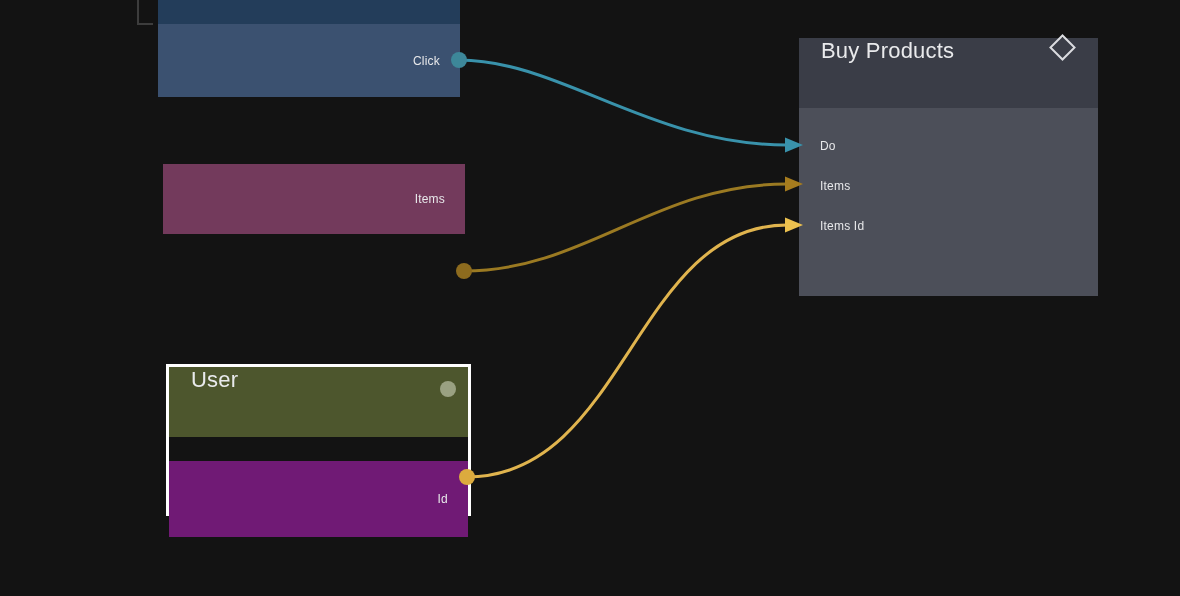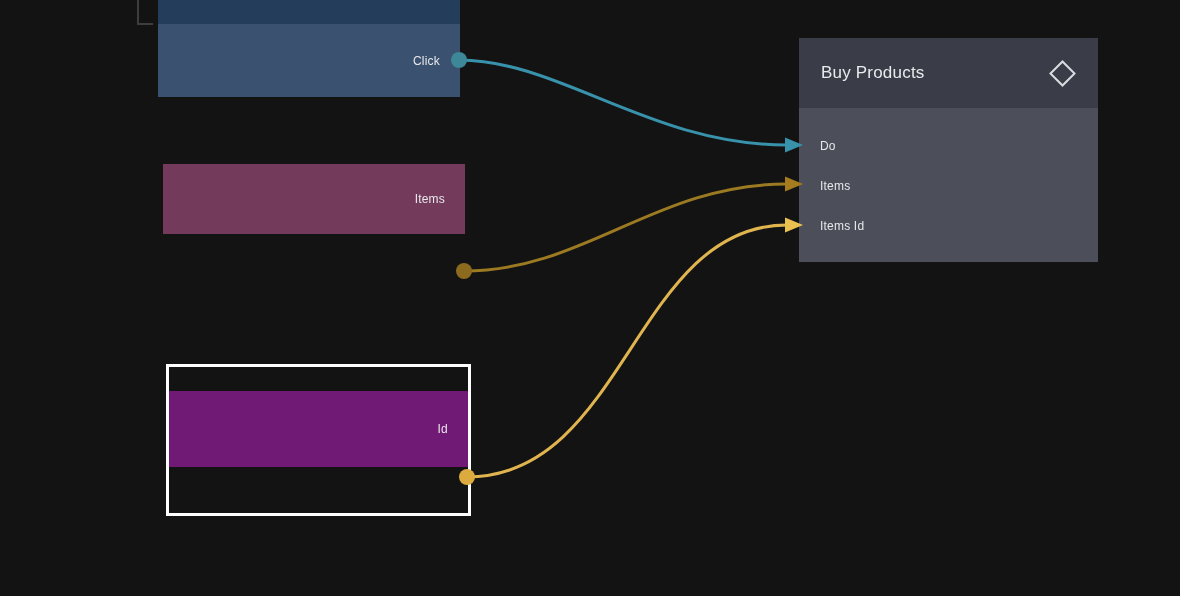--- a/index.html
+++ b/index.html
@@ -8,23 +8,23 @@
     font-family: "Liberation Sans", sans-serif;
   }
   #canvas {
     position: relative;
     width: 1180px; height: 596px;
     background: #131313;
     overflow: hidden;
   }
   .node { position: absolute; box-sizing: border-box; }
   .node-header {
-    display: flex; align-items: center; justify-content: space-between;
-    padding: 8px 22px; box-sizing: border-box;
-    color: #e9eaec; font-size: 17px; letter-spacing: 0.2px;
+    display: flex; align-items: flex-start; justify-content: space-between;
+    padding: 0 22px; box-sizing: border-box;
+    color: #e9eaec; font-size: 22px; letter-spacing: 0.2px;
   }
   .node-body { box-sizing: border-box; }
   .port-row {
     display: flex; align-items: center;
     color: #e7e8ea; font-size: 12px; letter-spacing: 0.2px;
     box-sizing: border-box;
   }
   .port-row.out { justify-content: flex-end; padding-right: 20px; }
 
   
@@ -49,21 +49,21 @@
   .node-user .port-row { height: 76px; }
   .status-dot {
     position: absolute; right: 12px; top: 14px;
     width: 16px; height: 16px; border-radius: 50%;
     background: #9aa182;
   }
 
   
   .node-buy { left: 799px; top: 38px; width: 299px; }
   .node-buy .node-header { height: 70px; background: #3a3d47; }
-  .node-buy .node-body { background: #4c4f59; height: 154px; padding-top: 18px; }
+  .node-buy .node-body { background: #4c4f59; height: 188px; padding-top: 18px; }
   .node-buy .port-row { height: 40px; padding-left: 21px; }
   .diamond-icon {
     width: 15px; height: 15px;
     border: 2px solid #dbdce0;
     transform: rotate(45deg);
     margin-right: 4px;
   }
 
   
   .corner-bracket {
@@ -96,20 +96,24 @@
 
   <div class="node node-function">
     <div class="node-body">
       <div class="port-row out">
         <span>Items</span>
       </div>
     </div>
   </div>
 
   <div class="node node-user">
+    <div class="node-header">
+      <span>User</span>
+      <span class="status-dot"></span>
+    </div>
     <div class="node-body">
       <div class="port-row out">
         <span>Id</span>
       </div>
     </div>
   </div>
 
   <div class="node node-buy">
     <div class="node-header">
       <span>Buy Products</span>

